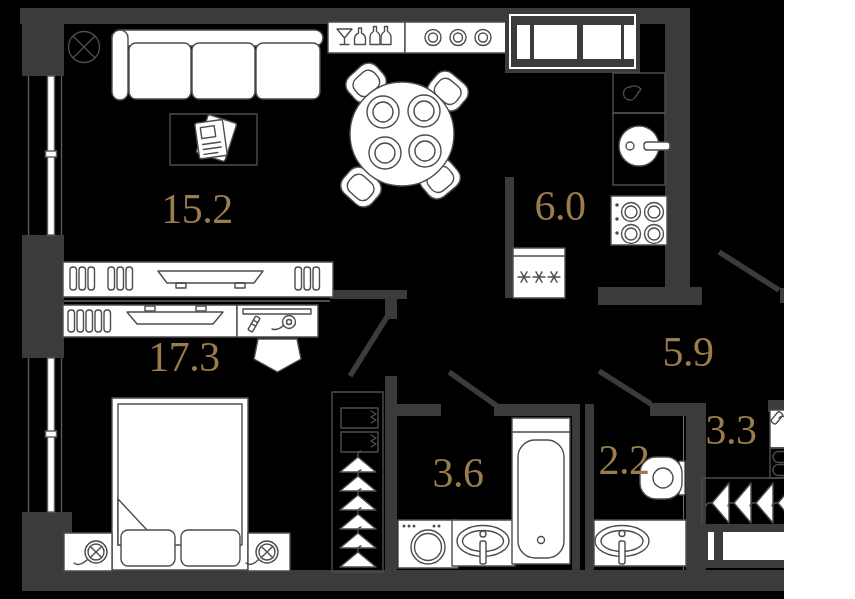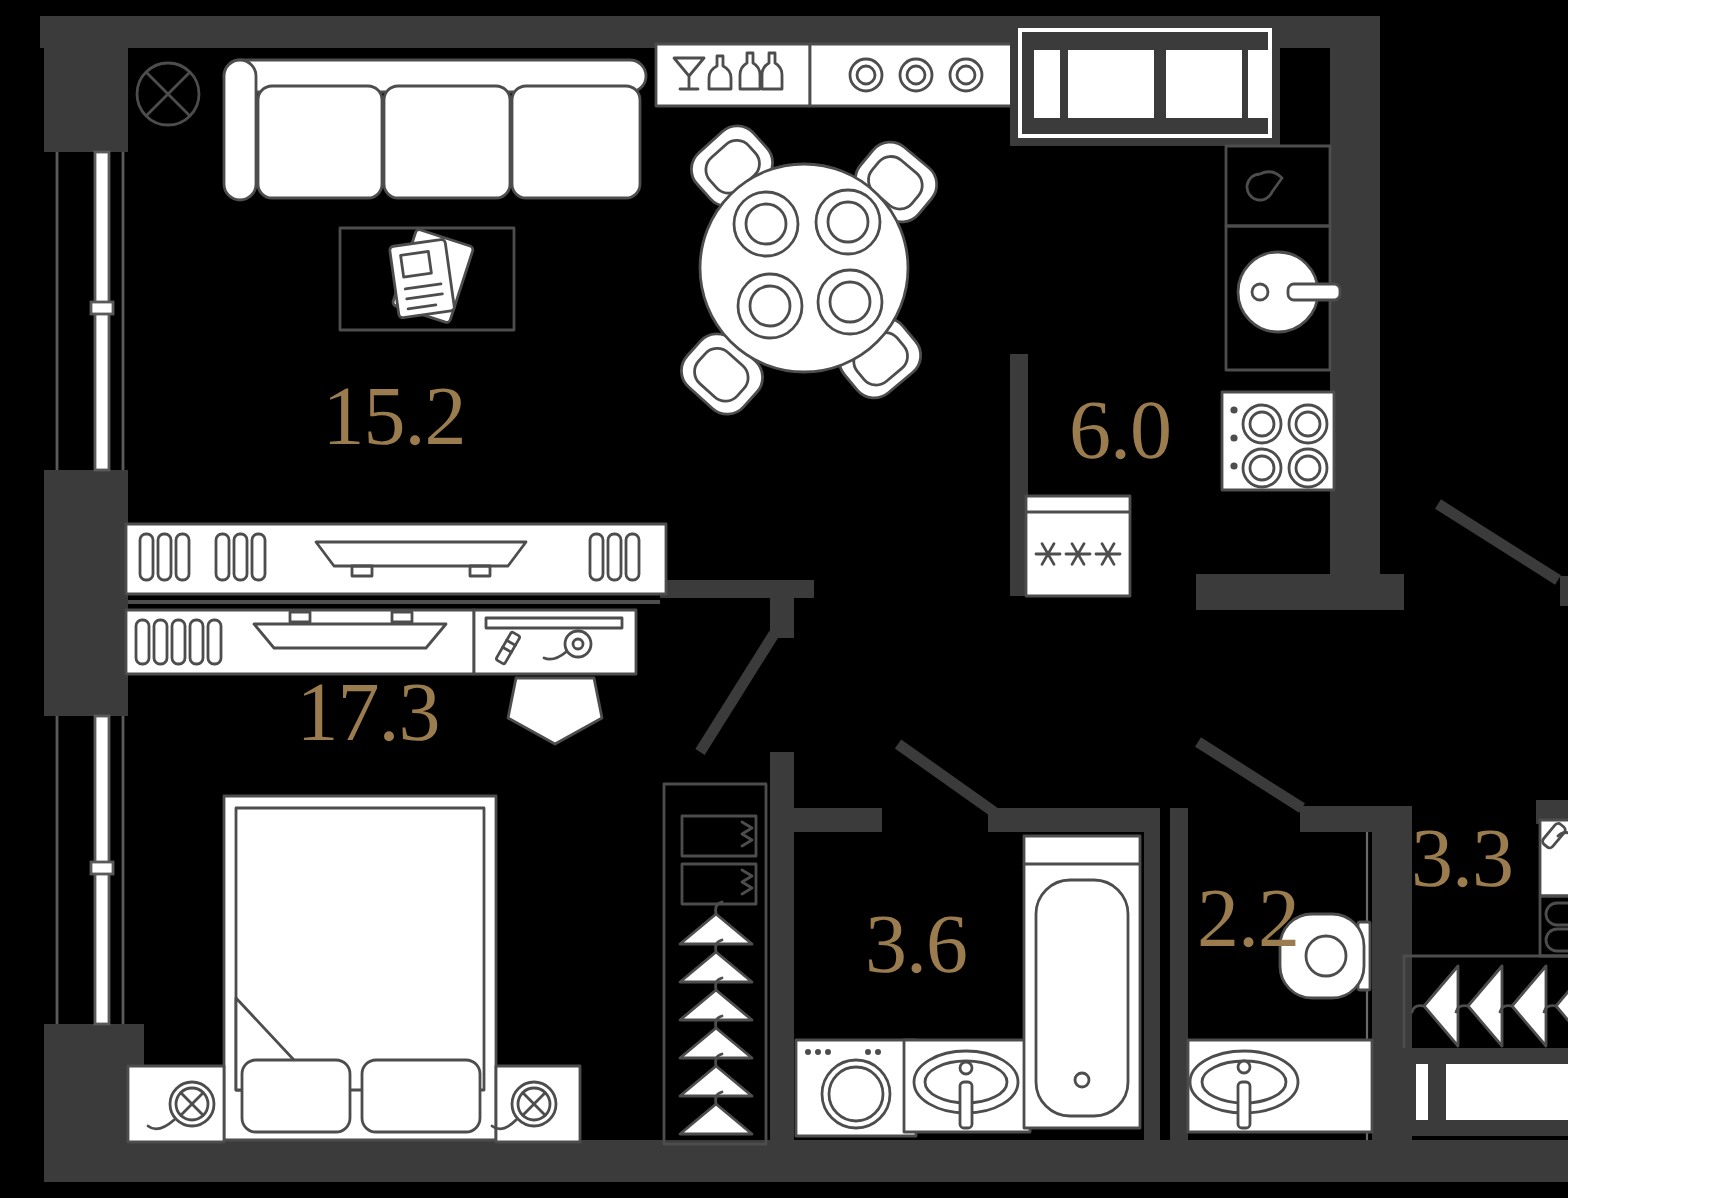--- a/index.html
+++ b/index.html
@@ -378,18 +378,19 @@
   </g>
   <g>
     <rect x="700" y="524" width="127" height="44" fill="#3b3b3b"></rect>
     <rect x="708" y="532" width="111" height="28" fill="#ffffff"></rect>
     <rect x="714" y="532" width="9" height="28" fill="#3b3b3b"></rect>
     <rect x="793" y="532" width="9" height="28" fill="#3b3b3b"></rect>
   </g>
 </svg>
 
   <div class="area-label" style="left:197px;top:209px;">15.2</div>
-  <div class="area-label" style="left:560px;top:216px;">6.0</div>
+  <div class="area-label" style="left:560px;top:206px;">6.0</div>
   <div class="area-label" style="left:184px;top:357px;">17.3</div>
+  <div class="area-label" style="left:688px;top:352px;">5.9</div>
   <div class="area-label" style="left:458px;top:473px;text-align:right;">3.6</div>
   <div class="area-label" style="left:624px;top:460px;">2.2</div>
   <div class="area-label" style="left:731px;top:430px;">3.3</div>
 </div>
 
 </body></html>

